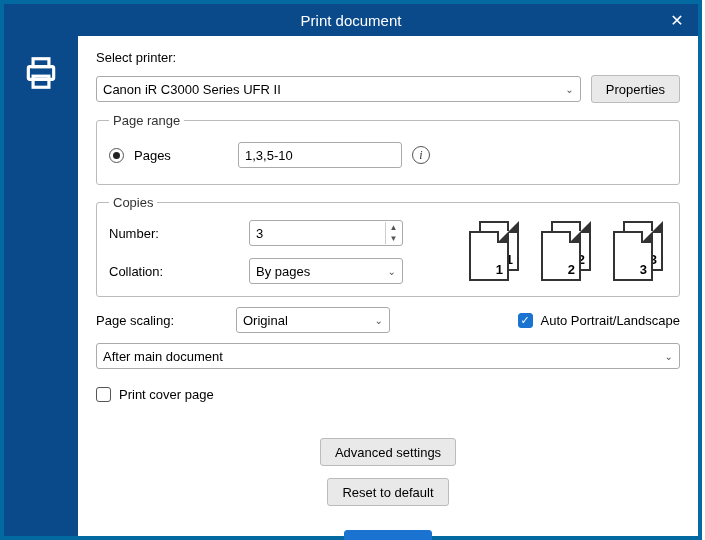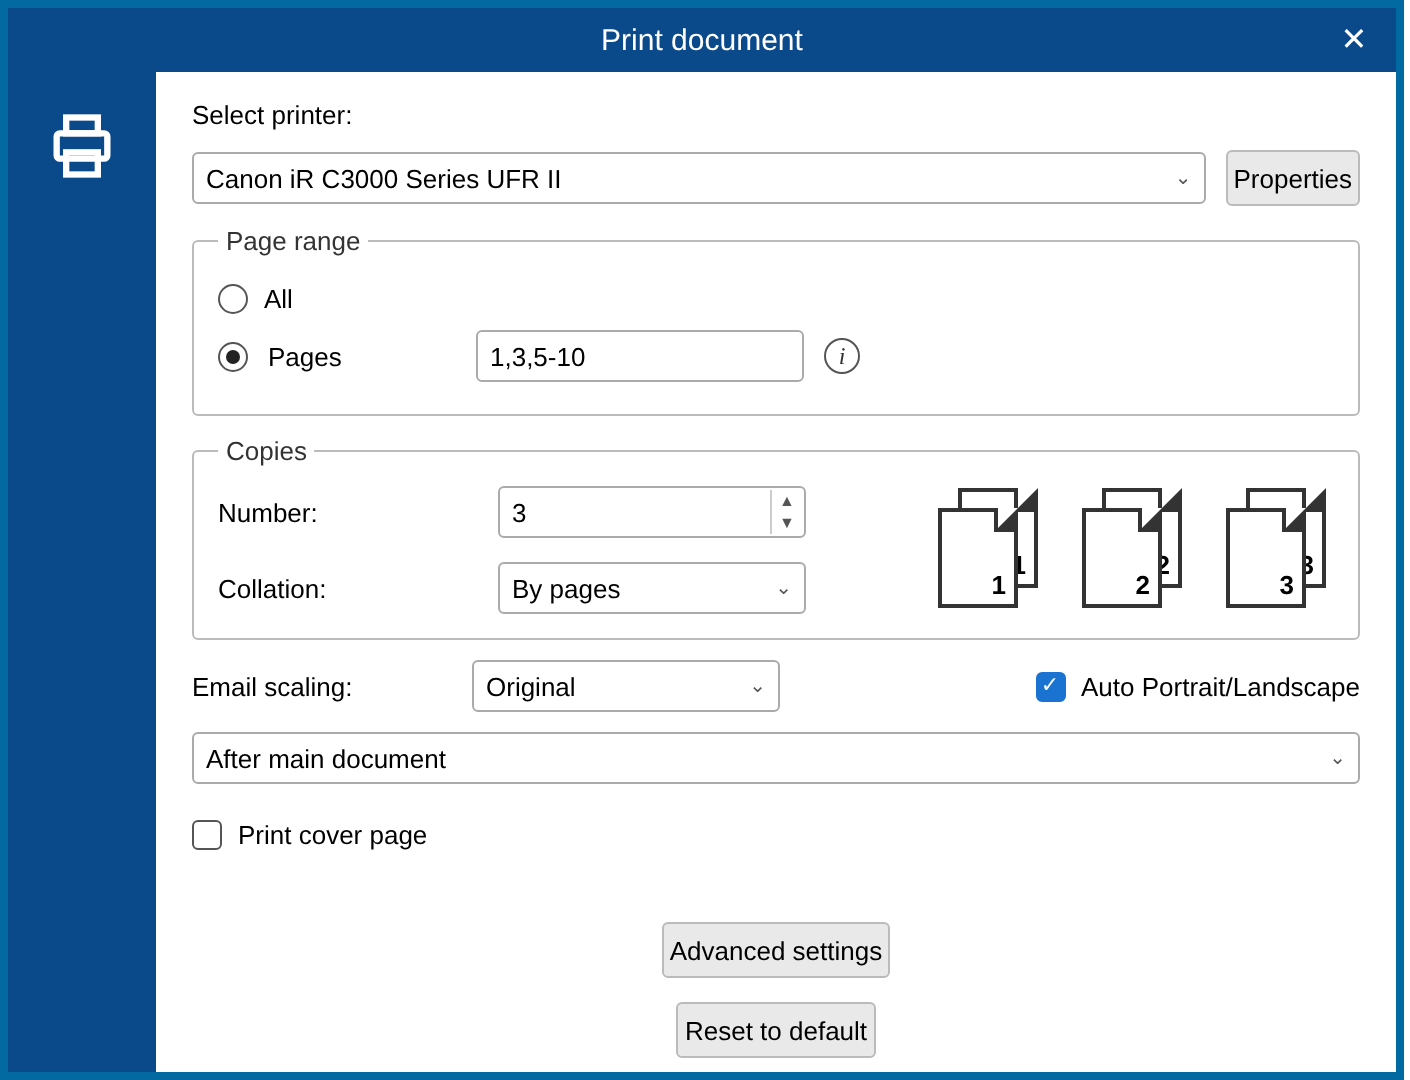--- a/index.html
+++ b/index.html
@@ -75,21 +75,21 @@
   }
   .select {
     display: flex;
     align-items: center;
     justify-content: space-between;
     cursor: pointer;
   }
   .select .chev { font-size: 10px; color: #555; }
   .btn {
     height: 28px;
-    padding: 0 3px;
+    padding: 0 14px;
     border: 1px solid #bbb;
     background: #e9e9e9;
     border-radius: 3px;
     display: flex;
     align-items: center;
     justify-content: center;
     cursor: pointer;
   }
   .btn.primary {
     background: #1a73d1;
@@ -189,24 +189,20 @@
           <span>Canon iR C3000 Series UFR II</span>
           <span class="chev">⌄</span>
         </div>
         <div class="btn">
           <span>Properties</span>
         </div>
       </div>
 
       <fieldset>
         <legend>Page range</legend>
-        <div class="radio-row">
-          <span class="radio"></span>
-          <span>All</span>
-        </div>
         <div class="radio-row" style="gap:10px">
           <span class="radio">
               <span class="dot"></span>
             </span>
           <span style="width:94px">Pages</span>
           <input class="textinput" style="width: 164px;" value="1,3,5-10">
           <span class="info-icon">i</span>
         </div>
       </fieldset>
 
@@ -243,21 +239,21 @@
             </div>
             <div class="stack">
               <div class="page" style="left:10px;top:0">3</div>
               <div class="page" style="left:0;top:10px">3</div>
             </div>
           </div>
         </div>
       </fieldset>
 
       <div class="grid-row">
-        <span class="lbl">Email scaling:</span>
+        <span class="lbl">Page scaling:</span>
         <div class="select" style="width:154px">
           <span>Original</span>
           <span class="chev">⌄</span>
         </div>
         <div style="flex:1"></div>
         <div class="check-row">
           <span class="check checked"></span>
           <span>Auto Portrait/Landscape</span>
         </div>
       </div>

